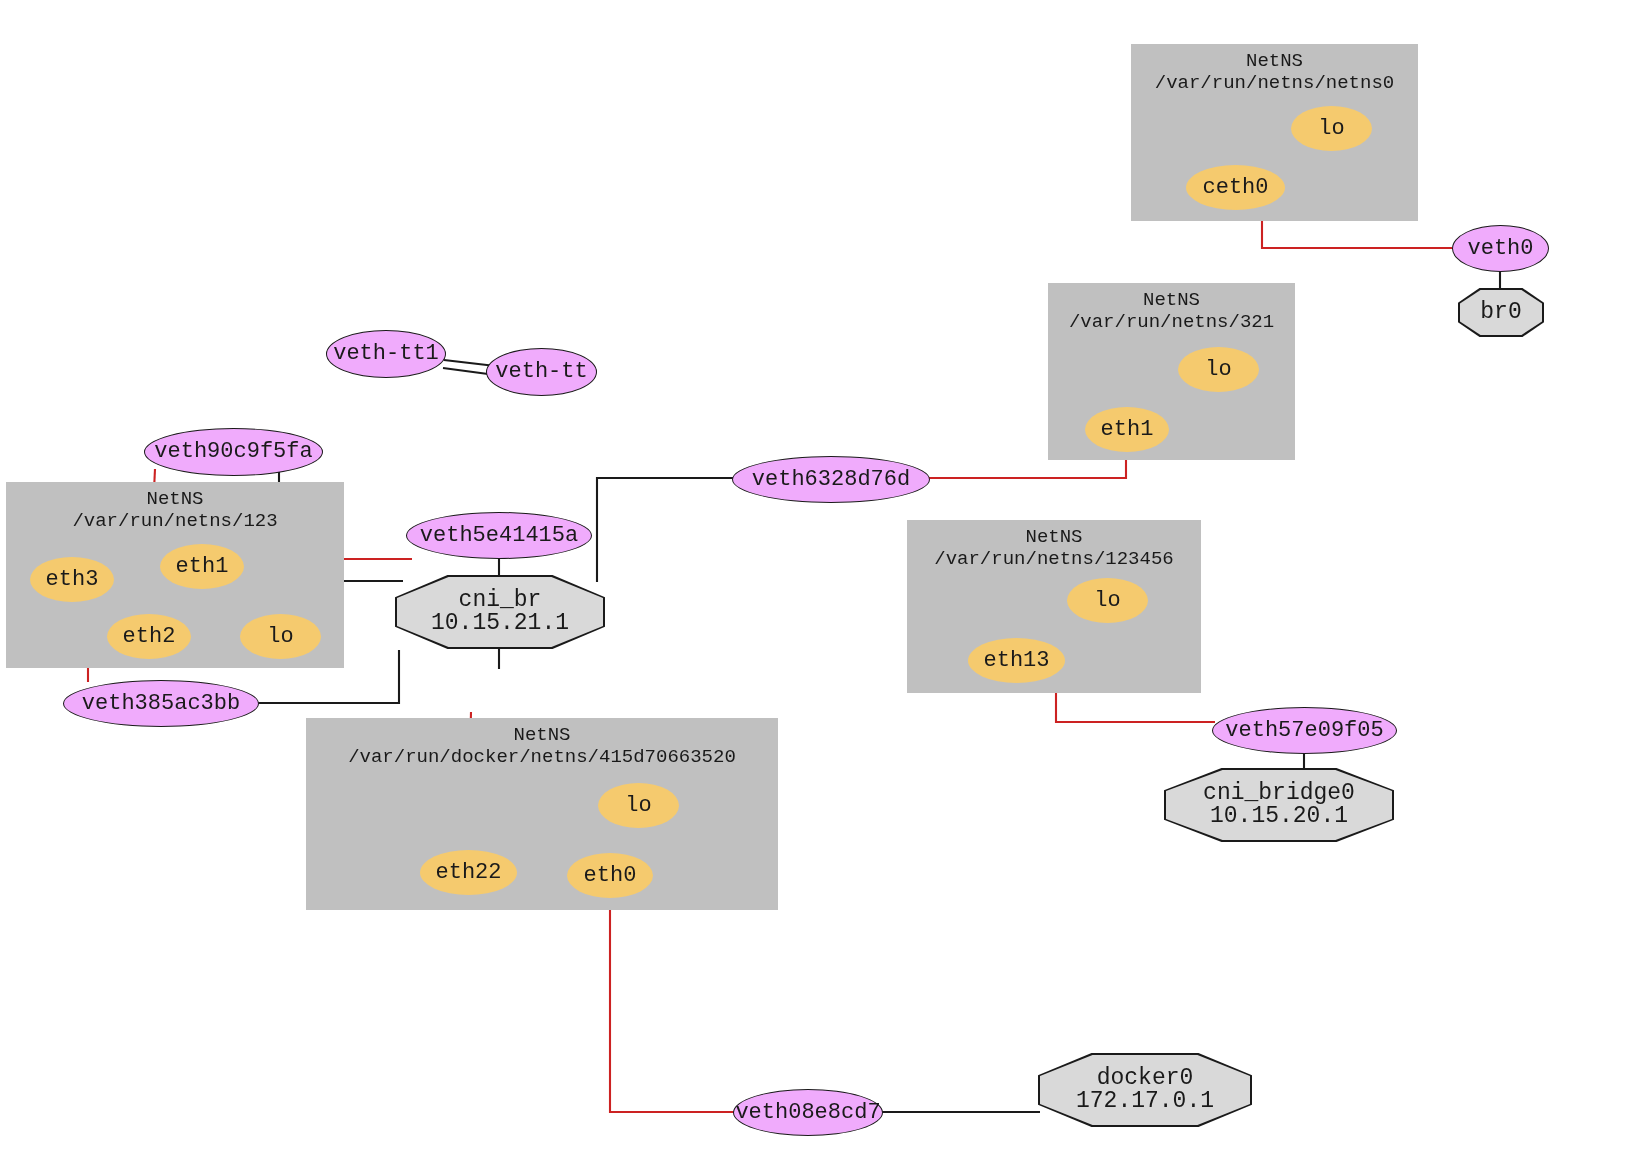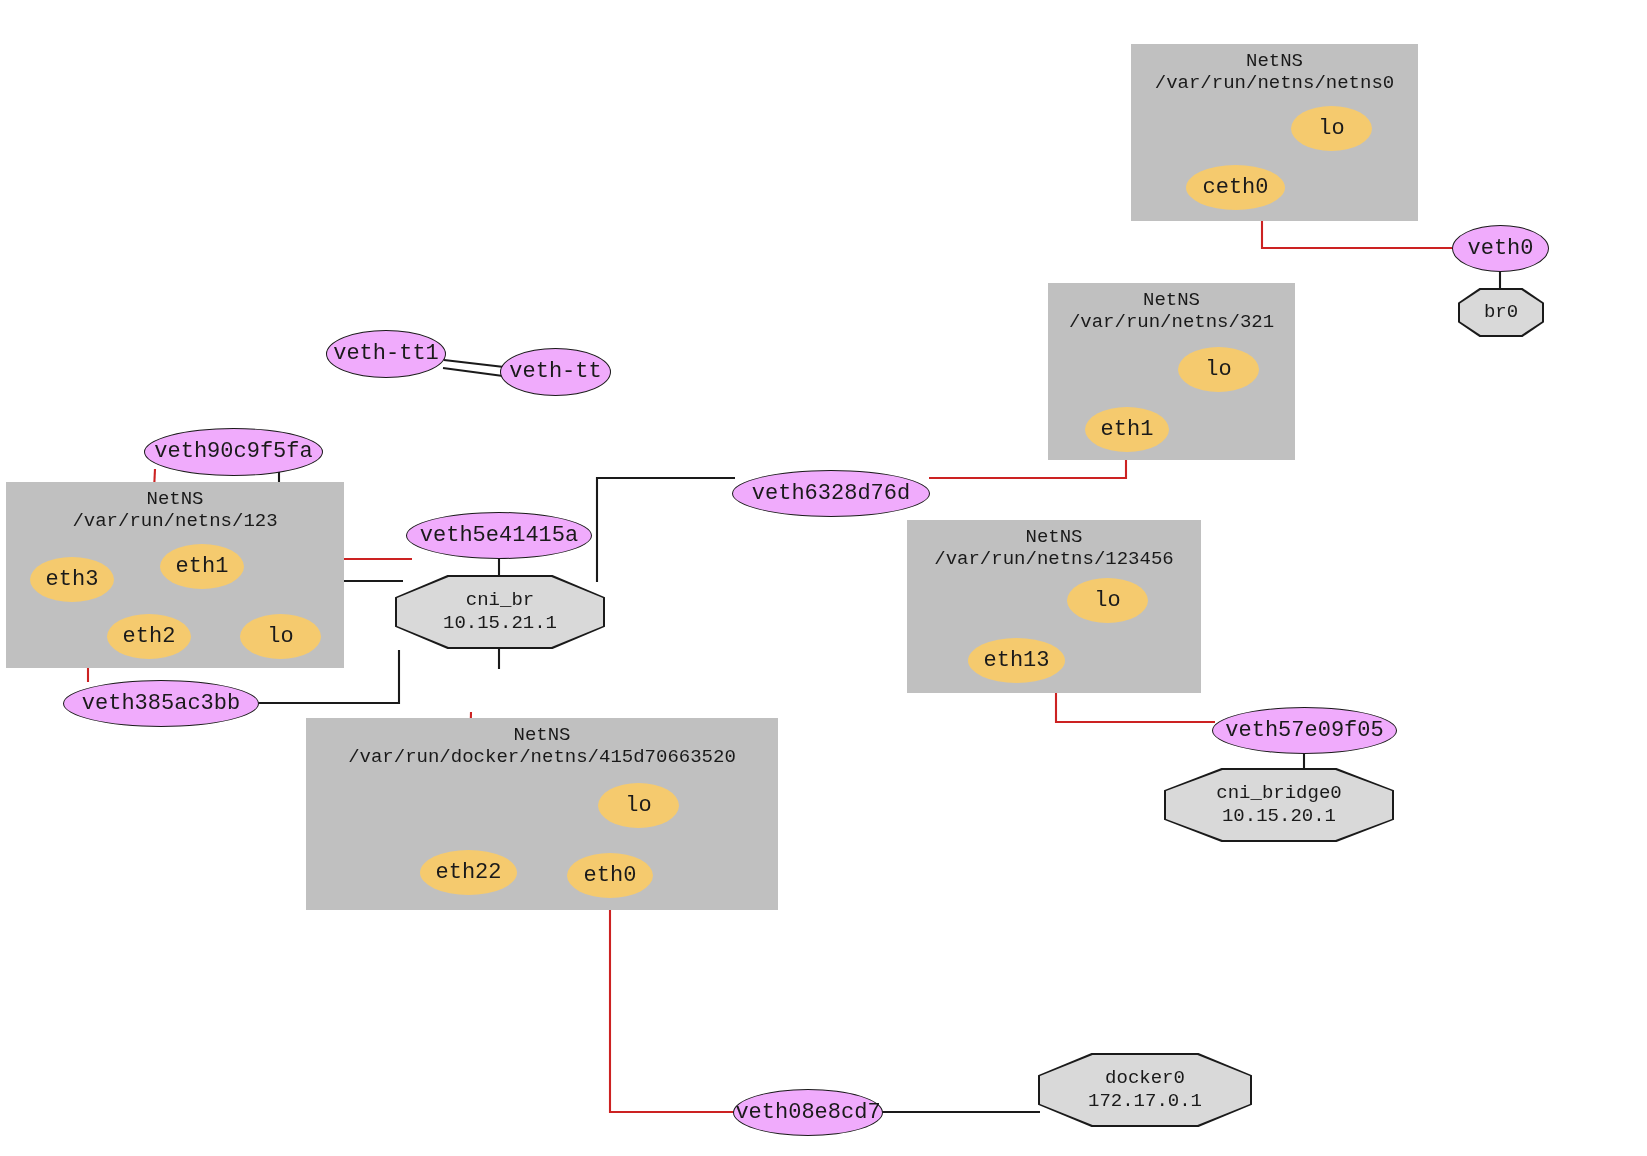--- a/index.html
+++ b/index.html
@@ -13,21 +13,21 @@
         text-align:center;font-size:22px;line-height:22px;color:#1a1a1a;
         box-sizing:border-box;}
   .iface{background:#f5ca6e;border-radius:50%;}
   .veth{background:#f0abfc;border:1.6px solid #1a1a1a;border-radius:50%;}
   .octwrap{position:absolute;}
   .octwrap .shell{position:absolute;inset:0;background:#1a1a1a;
        clip-path:polygon(25% 0,75% 0,100% 30%,100% 70%,75% 100%,25% 100%,0 70%,0 30%);}
   .octwrap .face{position:absolute;left:2px;top:2px;right:2px;bottom:2px;background:#d9d9d9;
        clip-path:polygon(25% 0,75% 0,100% 30%,100% 70%,75% 100%,25% 100%,0 70%,0 30%);}
   .octwrap .txt{position:absolute;inset:0;display:flex;align-items:center;
-       justify-content:center;text-align:center;font-size:19px;line-height:23px;color:#1a1a1a;}
+       justify-content:center;text-align:center;font-size:23px;line-height:23px;color:#1a1a1a;}
 </style>
 </head>
 <body>
 
 <div id="stage">
 
   <svg id="edges" viewBox="0 0 1647 1156" xmlns="http://www.w3.org/2000/svg">
     <g fill="none" stroke-width="2.1">
 
       <path stroke="#cc2222" d="M1262,165 L1262,206 L1452,206"></path>
@@ -84,21 +84,21 @@
 
   <div class="octwrap" style="left:1458px;top:246px;width:86px;height:49px;">
     <div class="shell"></div>
     <div class="face"></div>
     <div class="txt">br0</div>
   </div>
 
   <div class="node veth" style="left:326px;top:288px;width:120px;height:48px;">
     <span>veth-tt1</span>
   </div>
-  <div class="node veth" style="left:500px;top:306px;width:111px;height:48px;">
+  <div class="node veth" style="left:486px;top:306px;width:111px;height:48px;">
     <span>veth-tt</span>
   </div>
 
   <div class="ns-box" style="left:1048px;top:241px;width:247px;height:177px;">
     <div class="ns-label">NetNS
 /var/run/netns/321</div>
   </div>
   <div class="node iface" style="left:1178px;top:305px;width:81px;height:45px;">
     <span>lo</span>
   </div>
@@ -124,21 +124,21 @@
     <span>eth2</span>
   </div>
   <div class="node iface" style="left:240px;top:572px;width:81px;height:45px;">
     <span>lo</span>
   </div>
 
   <div class="node veth" style="left:406px;top:470px;width:186px;height:47px;">
     <span>veth5e41415a</span>
   </div>
 
-  <div class="node veth" style="left:732px;top:428px;width:198px;height:47px;">
+  <div class="node veth" style="left:732px;top:414px;width:198px;height:47px;">
     <span>veth6328d76d</span>
   </div>
 
   <div class="ns-box" style="left:907px;top:478px;width:294px;height:173px;">
     <div class="ns-label">NetNS
 /var/run/netns/123456</div>
   </div>
   <div class="node iface" style="left:1067px;top:536px;width:81px;height:45px;">
     <span>lo</span>
   </div>

